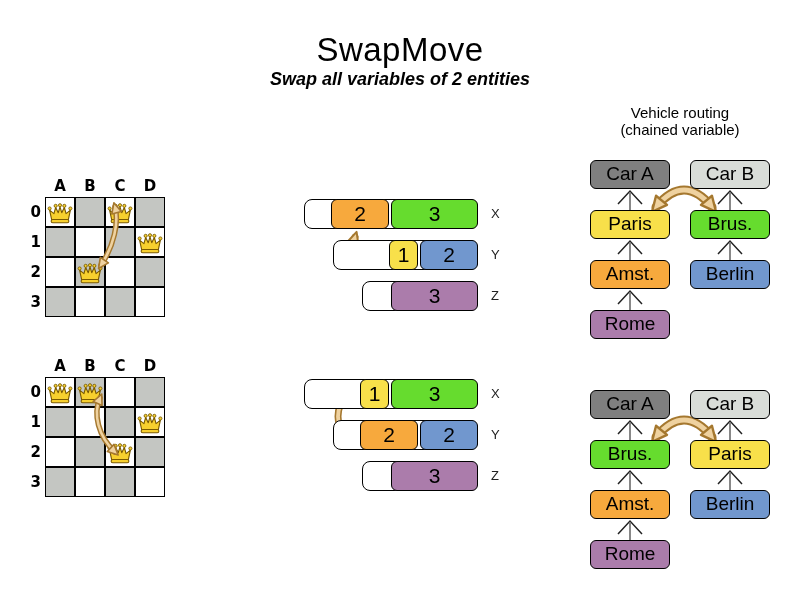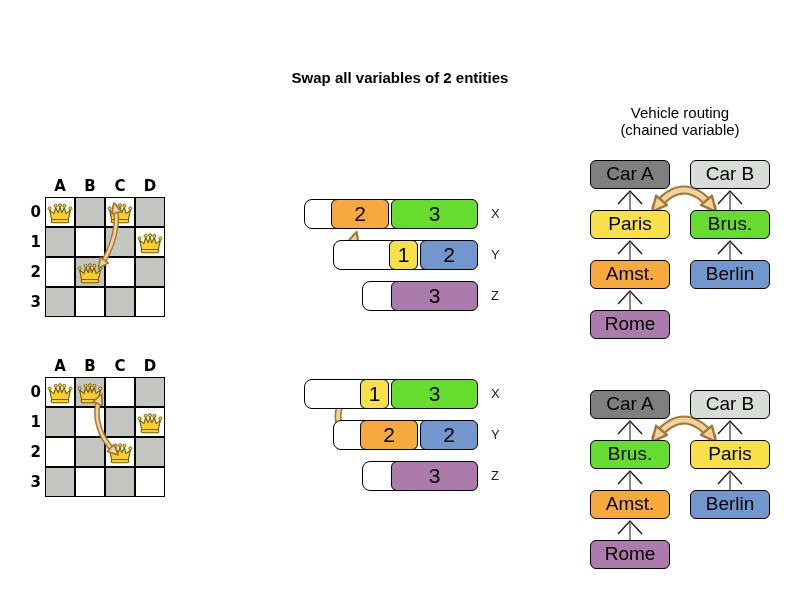--- a/index.html
+++ b/index.html
@@ -1,20 +1,20 @@
 <!DOCTYPE html>
 <html><head>
 <meta charset="utf-8">
 <style>
   html,body{margin:0;padding:0;background:#fff;}
   #stage{position:relative;width:800px;height:600px;background:#ffffff;overflow:hidden;
          font-family:"Liberation Sans",sans-serif;color:#000;}
   .abs{position:absolute;}
   .title{left:0;top:31px;width:800px;text-align:center;font-size:33px;letter-spacing:.5px;}
-  .subtitle{left:0;top:69px;width:800px;text-align:center;font-size:15px;font-weight:bold;}
+  .subtitle{left:0;top:69px;width:800px;text-align:center;font-size:18px;font-weight:bold;font-style:italic;}
   .colhdr{font-size:15px;text-align:center;}
   .cell{position:absolute;width:30px;height:30px;box-sizing:border-box;border:1px solid #000;background:#fff;}
   .cell.dark{background:#c4c6c2;}
   .blabel{position:absolute;font-size:15px;font-weight:bold;font-family:"DejaVu Sans",sans-serif;}
   .cloud-base{position:absolute;height:30px;box-sizing:border-box;background:#fff;border:1.4px solid #000;border-radius:8px;}
   .cloud-block{position:absolute;height:30px;box-sizing:border-box;border:1.4px solid #000;border-radius:6px;
                text-align:center;font-size:21px;line-height:27px;}
   .cloud-lbl{position:absolute;height:30px;line-height:30px;font-size:13px;color:#222;}
   .vbox{position:absolute;width:80px;height:29px;box-sizing:border-box;border:1.3px solid #000;border-radius:6px;
         text-align:center;font-size:19px;line-height:25px;}
@@ -34,20 +34,21 @@
       </marker>
       <marker id="ah-m" markerUnits="userSpaceOnUse" markerWidth="16" markerHeight="16" viewBox="0 0 12 12" refX="7" refY="6" orient="auto-start-reverse">
         <path d="M1.5,1.5 L11,6 L1.5,10.5 Z" fill="#efd2a0" stroke="#a5782f" stroke-width="1.5" stroke-linejoin="round"></path>
       </marker>
       <marker id="ah-l" markerUnits="userSpaceOnUse" markerWidth="19" markerHeight="19" viewBox="0 0 12 12" refX="7" refY="6" orient="auto-start-reverse">
         <path d="M1.5,1.5 L11,6 L1.5,10.5 Z" fill="#efd2a0" stroke="#a5782f" stroke-width="1.5" stroke-linejoin="round"></path>
       </marker>
     </defs>
   </svg>
 
+  <div class="abs title">SwapMove</div>
   <div class="abs subtitle">Swap all variables of 2 entities</div>
 
   <div class="abs colhdr" style="left:580px;top:104px;width:200px">Vehicle routing</div>
   <div class="abs colhdr" style="left:580px;top:121px;width:200px">(chained variable)</div>
 
   <div class="abs" id="nq-before" style="left:15px;top:177px;width:190px;height:170px">
       <div class="blabel" style="left: 30px; top: 0px; width: 30px; text-align: center;">A</div>
       <div class="blabel" style="left: 60px; top: 0px; width: 30px; text-align: center;">B</div>
       <div class="blabel" style="left: 90px; top: 0px; width: 30px; text-align: center;">C</div>
       <div class="blabel" style="left: 120px; top: 0px; width: 30px; text-align: center;">D</div>

